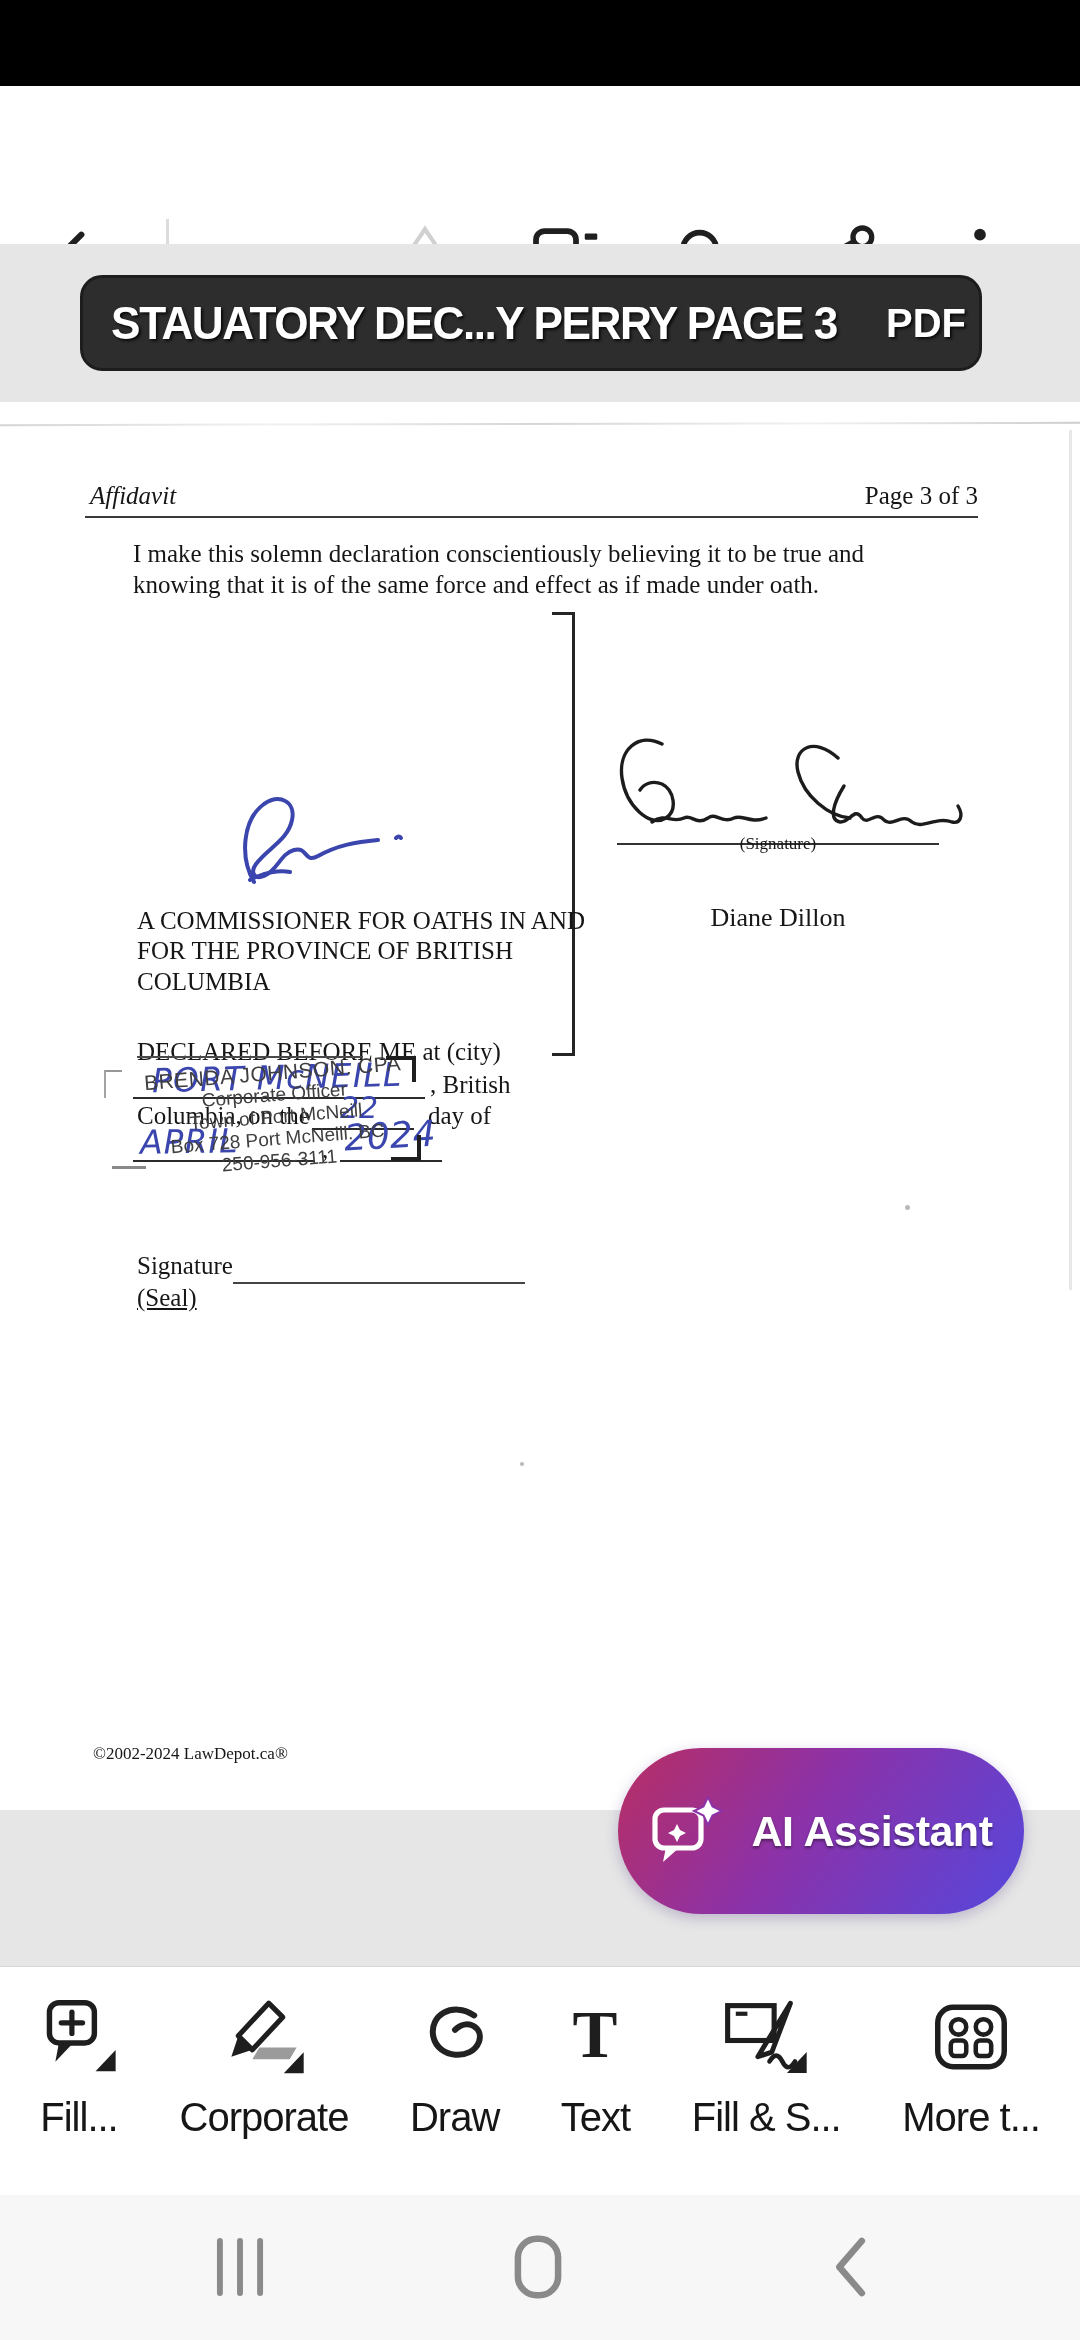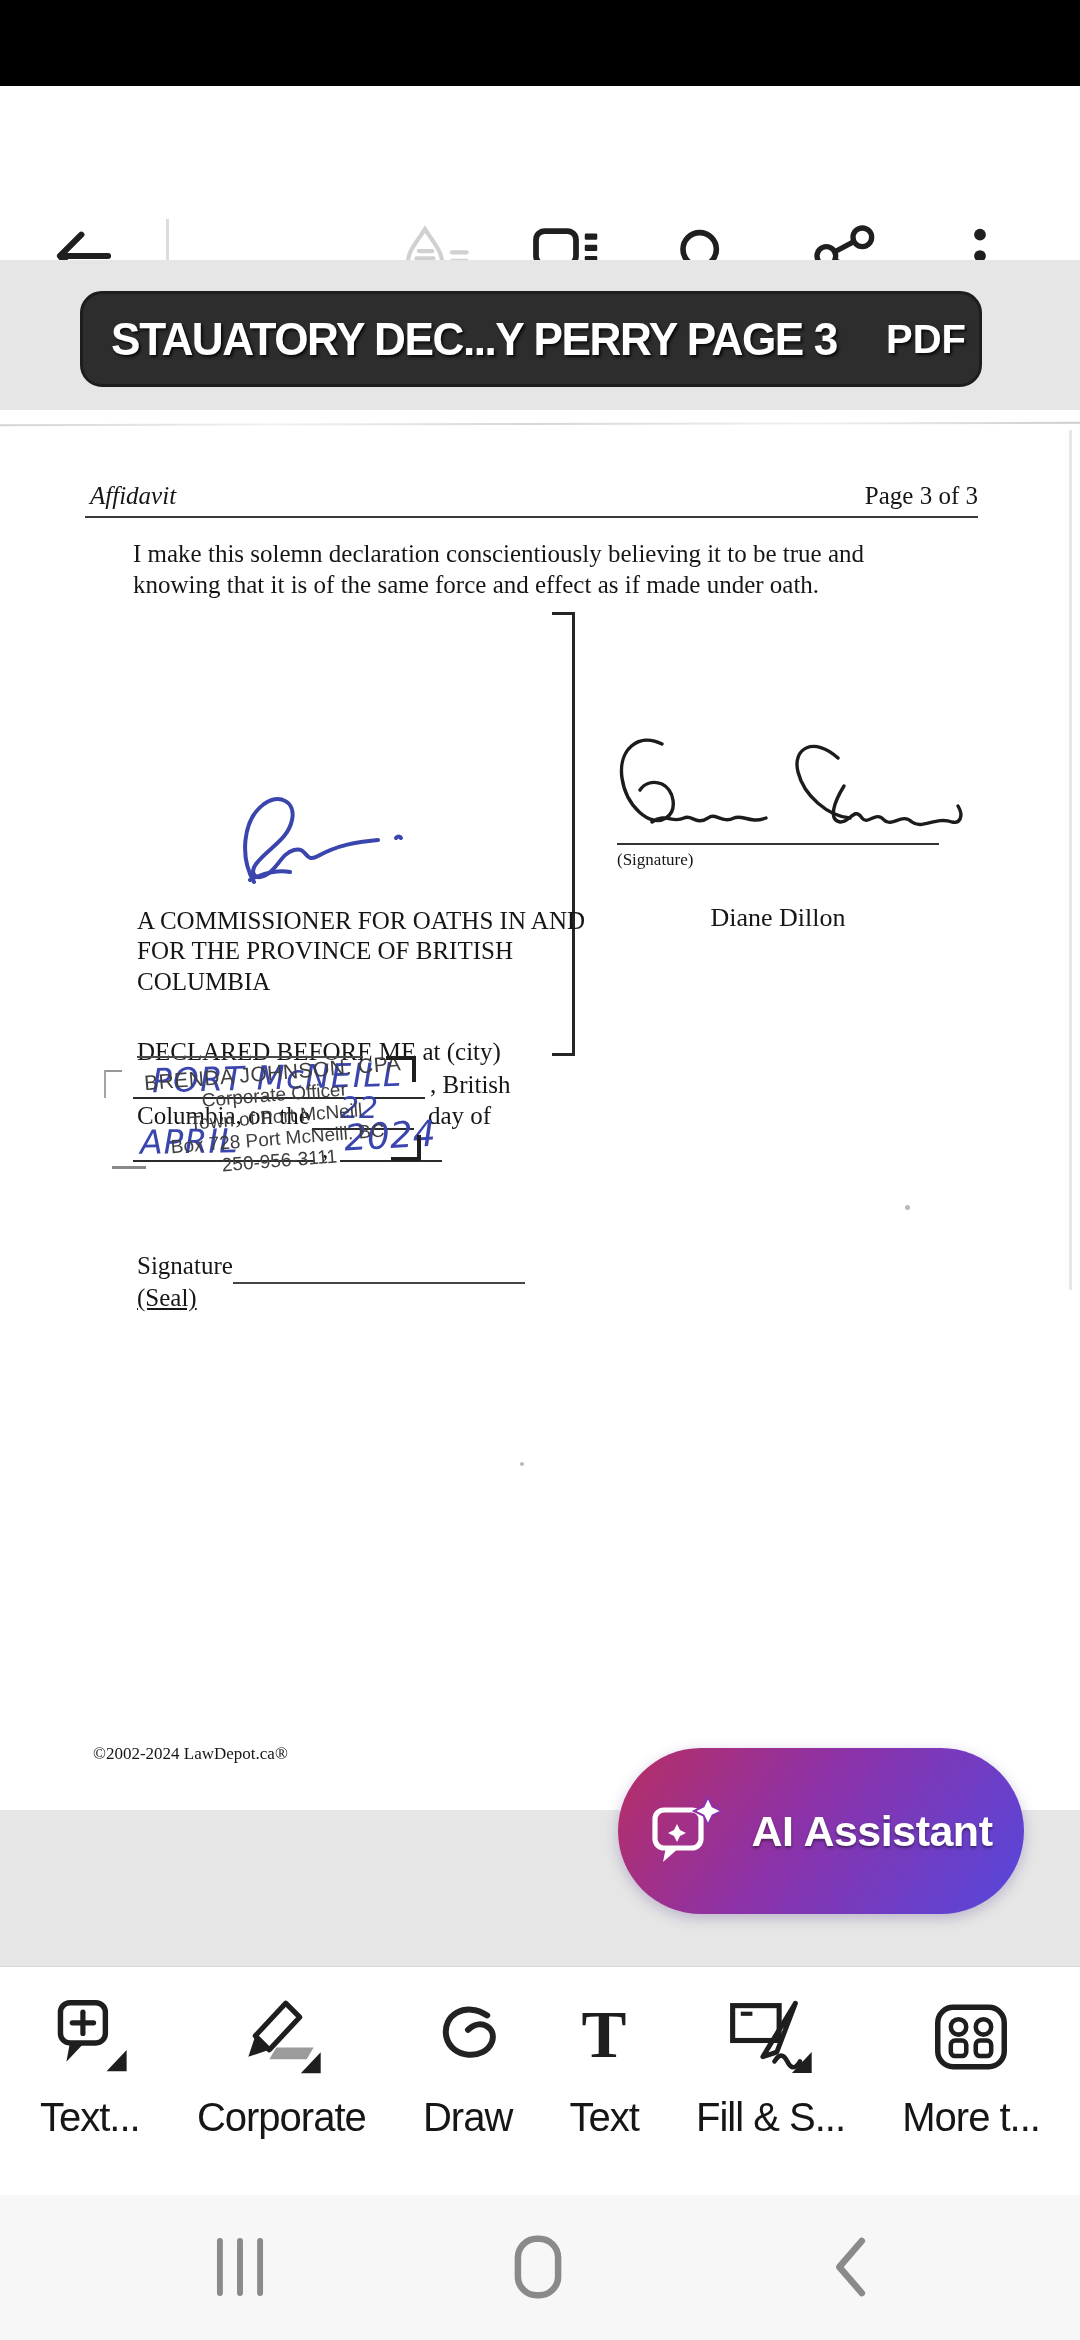--- a/index.html
+++ b/index.html
@@ -5,21 +5,21 @@
   html,body{margin:0;padding:0;background:#000;}
   .screen{position:relative;width:1080px;height:2340px;background:#ffffff;overflow:hidden;
           font-family:"Liberation Sans",sans-serif;}
   
   .status-bar{position:absolute;left:0;top:0;width:1080px;height:86px;background:#000;}
   
   .top-toolbar{position:absolute;left:0;top:86px;width:1080px;height:166px;background:#fff;}
   .tb-icon{position:absolute;top:138px;width:64px;height:64px;}
   .tb-divider{position:absolute;left:166px;top:133px;width:3px;height:74px;background:#dcdcdc;}
   
-  .title-band{position:absolute;left:0;top:260px;width:1080px;height:158px;background:#e6e6e6;}
+  .title-band{position:absolute;left:0;top:244px;width:1080px;height:158px;background:#e6e6e6;}
   .title-pill{position:absolute;left:80px;top:31px;width:902px;height:96px;background:#2d2d2d;
               border:3px solid #1d1d1d;border-radius:22px;display:flex;align-items:center;
               justify-content:center;gap:34px;box-sizing:border-box;}
   .title-pill .main{color:#fff;font-size:46px;font-weight:bold;letter-spacing:-1.5px;
                     text-shadow:2px 2px 3px rgba(0,0,0,.8);white-space:nowrap;transform:scaleX(.96);}
   .title-pill .badge{color:#fff;font-size:40px;font-weight:bold;text-shadow:2px 2px 3px rgba(0,0,0,.8);text-align:center;}
   
   .page{position:absolute;left:0;top:410px;width:1080px;height:1400px;background:#fff;
         font-family:"Liberation Serif",serif;color:#161616;}
   .page-top-edge{position:absolute;left:0;top:13px;width:1080px;height:2px;opacity:.75;
@@ -42,21 +42,21 @@
   .stamp .s1{font-size:21px;letter-spacing:.5px;}
   .stamp .s2{font-size:19px;}
   .corner-tr{position:absolute;left:386px;top:646px;width:26px;height:22px;
              border-top:4px solid #1f1f1f;border-right:4px solid #1f1f1f;}
   .corner-br{position:absolute;left:391px;top:725px;width:26px;height:22px;
              border-bottom:4px solid #1f1f1f;border-right:4px solid #1f1f1f;}
   .corner-lt{position:absolute;left:104px;top:660px;width:16px;height:26px;
              border-top:2px solid #7e7e7e;border-left:2px solid #8e8e8e;opacity:.8;}
   .stamp-dash{position:absolute;left:112px;top:756px;width:34px;height:3px;background:#6b6b6b;opacity:.8;}
   .speck{position:absolute;background:#b9b9b9;border-radius:50%;}
-  .sig-caption{position:absolute;left:617px;top:440px;width:322px;font-size:17px;}
+  .sig-caption{position:absolute;left:617px;top:424px;width:322px;text-align:center;font-size:17px;}
   .sig-name{position:absolute;left:617px;top:493px;width:322px;text-align:center;font-size:26px;}
   .doc-footer{position:absolute;left:93px;top:1334px;font-size:17px;}
   
   .below-band{position:absolute;left:0;top:1810px;width:1080px;height:156px;background:#e6e6e6;}
   .ai-btn{position:absolute;left:618px;top:1748px;width:406px;height:166px;border-radius:84px;
           background:linear-gradient(125deg,#b82e63 0%,#8c32a9 45%,#5547dd 100%);
           display:flex;align-items:center;justify-content:center;gap:26px;
           box-shadow:0 4px 14px rgba(60,30,120,.25);}
   .ai-btn .lbl{color:#fff;font-size:43px;font-weight:bold;letter-spacing:-.5px;
                text-shadow:0 2px 3px rgba(0,0,0,.45);}
@@ -242,21 +242,21 @@
     <div class="tool">
       <div class="ticon">
         <svg width="78" height="78" viewBox="0 0 66 66">
           <rect x="8" y="4" width="38" height="34" rx="8" fill="none" stroke="#1e1e1e" stroke-width="4.6"></rect>
           <line x1="27" y1="12" x2="27" y2="30" stroke="#1e1e1e" stroke-width="4.4" stroke-linecap="round"></line>
           <line x1="18" y1="21" x2="36" y2="21" stroke="#1e1e1e" stroke-width="4.4" stroke-linecap="round"></line>
           <path d="M16 38 L13 54 L28 38 Z" fill="#1e1e1e"></path>
           <path d="M64 62 L47 62 L64 44 Z" fill="#1e1e1e"></path>
         </svg>
       </div>
-      <div class="tlabel">Text...</div>
+      <div class="tlabel">Fill...</div>
     </div>
 
     <div class="tool">
       <div class="ticon">
         <svg width="84" height="78" viewBox="0 0 72 66">
           <path d="M40 4 L52 16 L26 44 L14 32 Z" fill="none" stroke="#1e1e1e" stroke-width="4.4" stroke-linejoin="round"></path>
           <path d="M14 32 L8 50 L26 44 Z" fill="#1e1e1e"></path>
           <polygon points="26,52 58,52 64,42 32,42" fill="#9b9b9b"></polygon>
           <path d="M70 64 L53 64 L70 46 Z" fill="#1e1e1e"></path>
         </svg>

